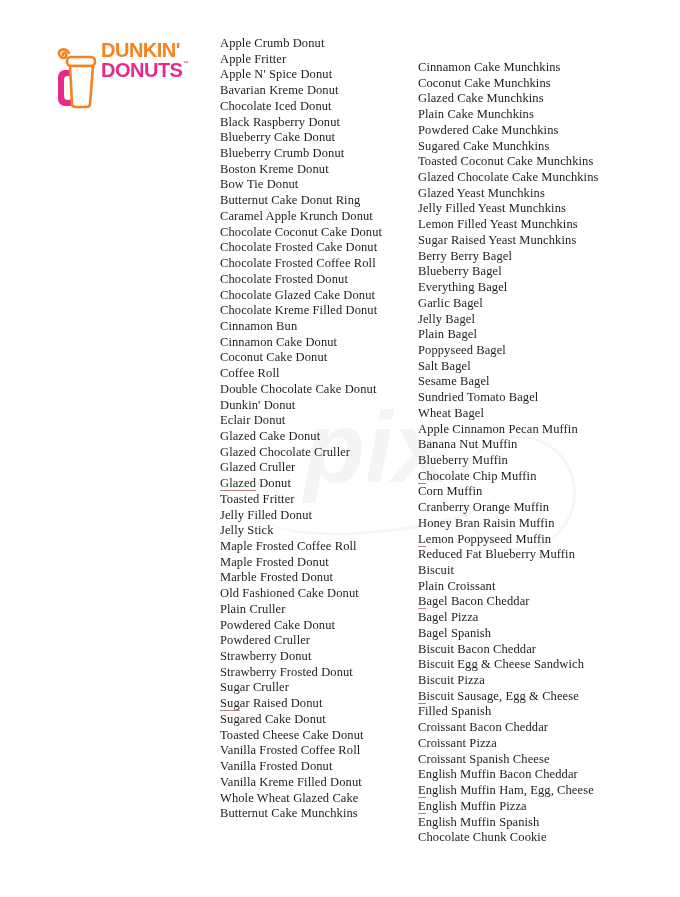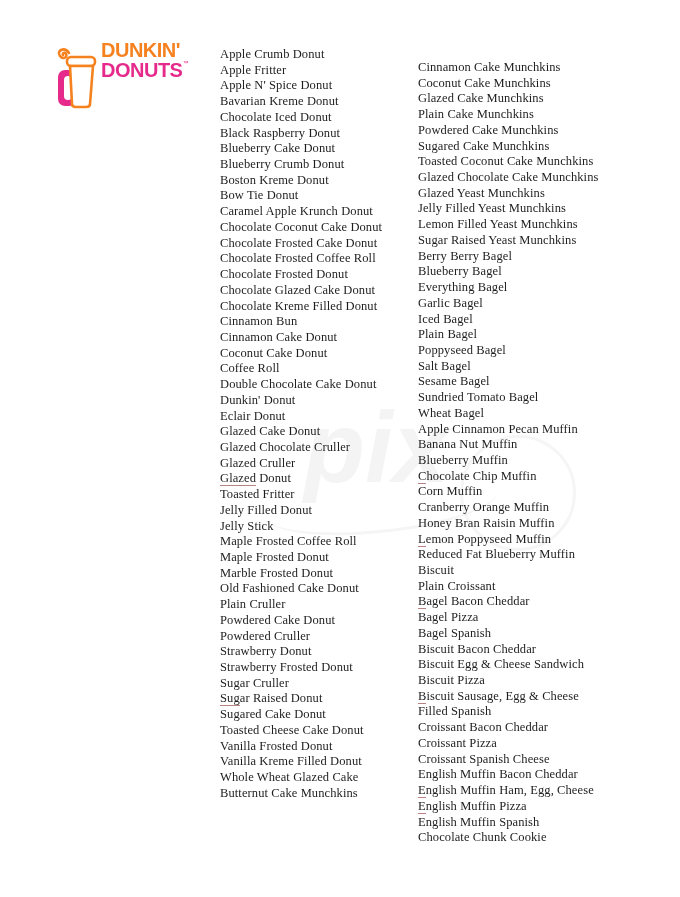--- a/index.html
+++ b/index.html
@@ -17,21 +17,21 @@
   
   .watermark{position:absolute;left:260px;top:380px;width:330px;height:180px;pointer-events:none;}
   .wm-text{position:absolute;left:44px;top:10px;font-size:100px;font-weight:700;
     color:rgba(60,60,60,0.055);font-family:"Liberation Sans",sans-serif;font-style:italic;}
   .wm-circle{position:absolute;left:200px;top:55px;width:110px;height:110px;border-radius:50%;
     border:3px solid rgba(60,60,60,0.05);}
   .wm-swoosh{position:absolute;left:0;top:90px;width:240px;height:60px;border-radius:50%;
     border-bottom:3px solid rgba(60,60,60,0.05);transform:rotate(-6deg);}
   
   .menu-col{position:absolute;top:36px;}
-  .menu-col.left{left:220px;width:195px;margin-top:11px;}
+  .menu-col.left{left:220px;width:195px;}
   .menu-col.right{left:418px;width:250px;margin-top:24px;}
   .item{
     height:15.72px;line-height:15.72px;font-size:12.5px;color:#1d1d1d;
     white-space:nowrap;letter-spacing:0.1px;
   }
   .ul{border-bottom:1px solid rgba(160,90,90,0.75);padding-bottom:0px;}
 </style>
 </head>
 <body>
 
@@ -65,20 +65,21 @@
       <div class="item">Apple Crumb Donut</div>
       <div class="item">Apple Fritter</div>
       <div class="item">Apple N' Spice Donut</div>
       <div class="item">Bavarian Kreme Donut</div>
       <div class="item">Chocolate Iced Donut</div>
       <div class="item">Black Raspberry Donut</div>
       <div class="item">Blueberry Cake Donut</div>
       <div class="item">Blueberry Crumb Donut</div>
       <div class="item">Boston Kreme Donut</div>
       <div class="item">Bow Tie Donut</div>
+      <div class="item">Butternut Cake Donut Ring</div>
       <div class="item">Caramel Apple Krunch Donut</div>
       <div class="item">Chocolate Coconut Cake Donut</div>
       <div class="item">Chocolate Frosted Cake Donut</div>
       <div class="item">Chocolate Frosted Coffee Roll</div>
       <div class="item">Chocolate Frosted Donut</div>
       <div class="item">Chocolate Glazed Cake Donut</div>
       <div class="item">Chocolate Kreme Filled Donut</div>
       <div class="item">Cinnamon Bun</div>
       <div class="item">Cinnamon Cake Donut</div>
       <div class="item">Coconut Cake Donut</div>
@@ -99,20 +100,21 @@
       <div class="item">Old Fashioned Cake Donut</div>
       <div class="item">Plain Cruller</div>
       <div class="item">Powdered Cake Donut</div>
       <div class="item">Powdered Cruller</div>
       <div class="item">Strawberry Donut</div>
       <div class="item">Strawberry Frosted Donut</div>
       <div class="item">Sugar Cruller</div>
       <div class="item"><span class="ul">Sug</span>ar Raised Donut</div>
       <div class="item">Sugared Cake Donut</div>
       <div class="item">Toasted Cheese Cake Donut</div>
+      <div class="item">Vanilla Frosted Coffee Roll</div>
       <div class="item">Vanilla Frosted Donut</div>
       <div class="item">Vanilla Kreme Filled Donut</div>
       <div class="item">Whole Wheat Glazed Cake</div>
       <div class="item">Butternut Cake Munchkins</div>
     </div>
   <div class="menu-col right">
       <div class="item">Cinnamon Cake Munchkins</div>
       <div class="item">Coconut Cake Munchkins</div>
       <div class="item">Glazed Cake Munchkins</div>
       <div class="item">Plain Cake Munchkins</div>
@@ -121,21 +123,21 @@
       <div class="item">Toasted Coconut Cake Munchkins</div>
       <div class="item">Glazed Chocolate Cake Munchkins</div>
       <div class="item">Glazed Yeast Munchkins</div>
       <div class="item">Jelly Filled Yeast Munchkins</div>
       <div class="item">Lemon Filled Yeast Munchkins</div>
       <div class="item">Sugar Raised Yeast Munchkins</div>
       <div class="item">Berry Berry Bagel</div>
       <div class="item">Blueberry Bagel</div>
       <div class="item">Everything Bagel</div>
       <div class="item">Garlic Bagel</div>
-      <div class="item">Iced Bagel</div>
+      <div class="item">Jelly Bagel</div>
       <div class="item">Plain Bagel</div>
       <div class="item">Poppyseed Bagel</div>
       <div class="item">Salt Bagel</div>
       <div class="item">Sesame Bagel</div>
       <div class="item">Sundried Tomato Bagel</div>
       <div class="item">Wheat Bagel</div>
       <div class="item">Apple Cinnamon Pecan Muffin</div>
       <div class="item">Banana Nut Muffin</div>
       <div class="item">Blueberry Muffin</div>
       <div class="item"><span class="ul">C</span>hocolate Chip Muffin</div>

